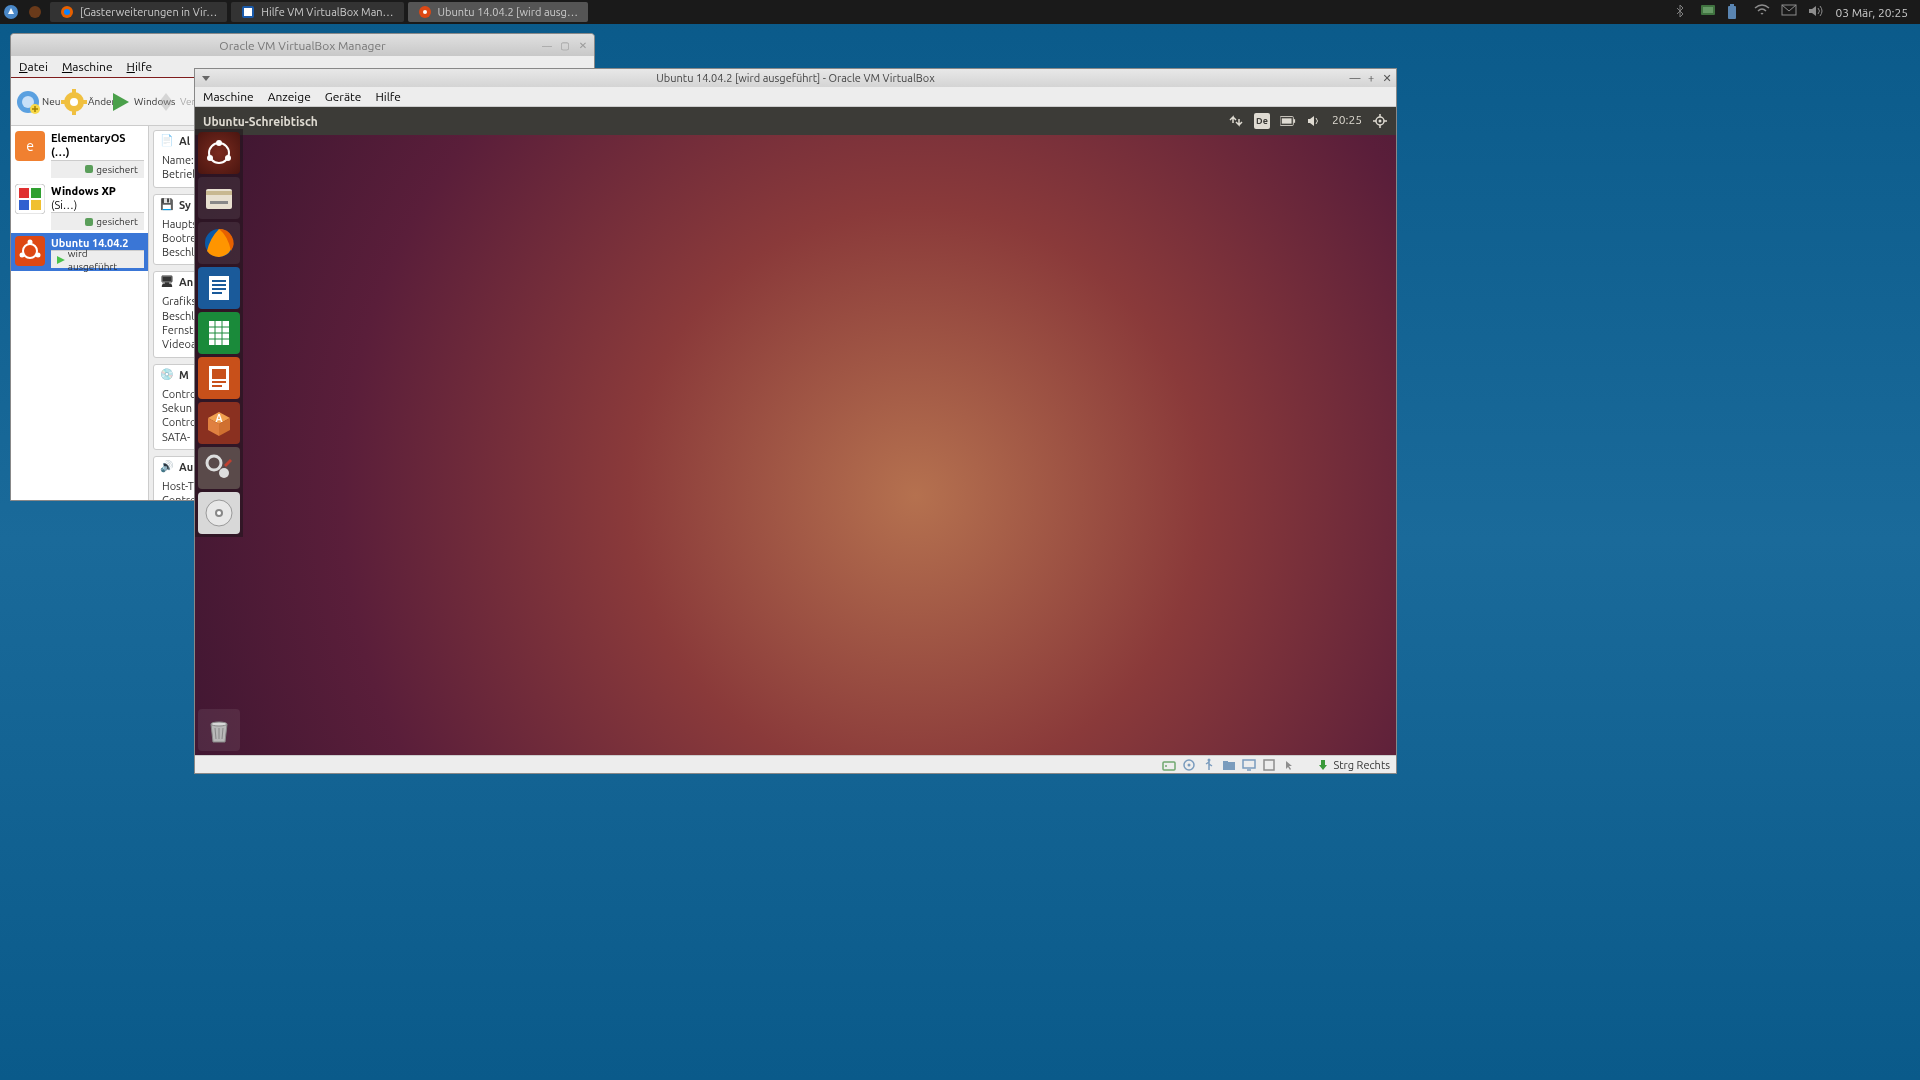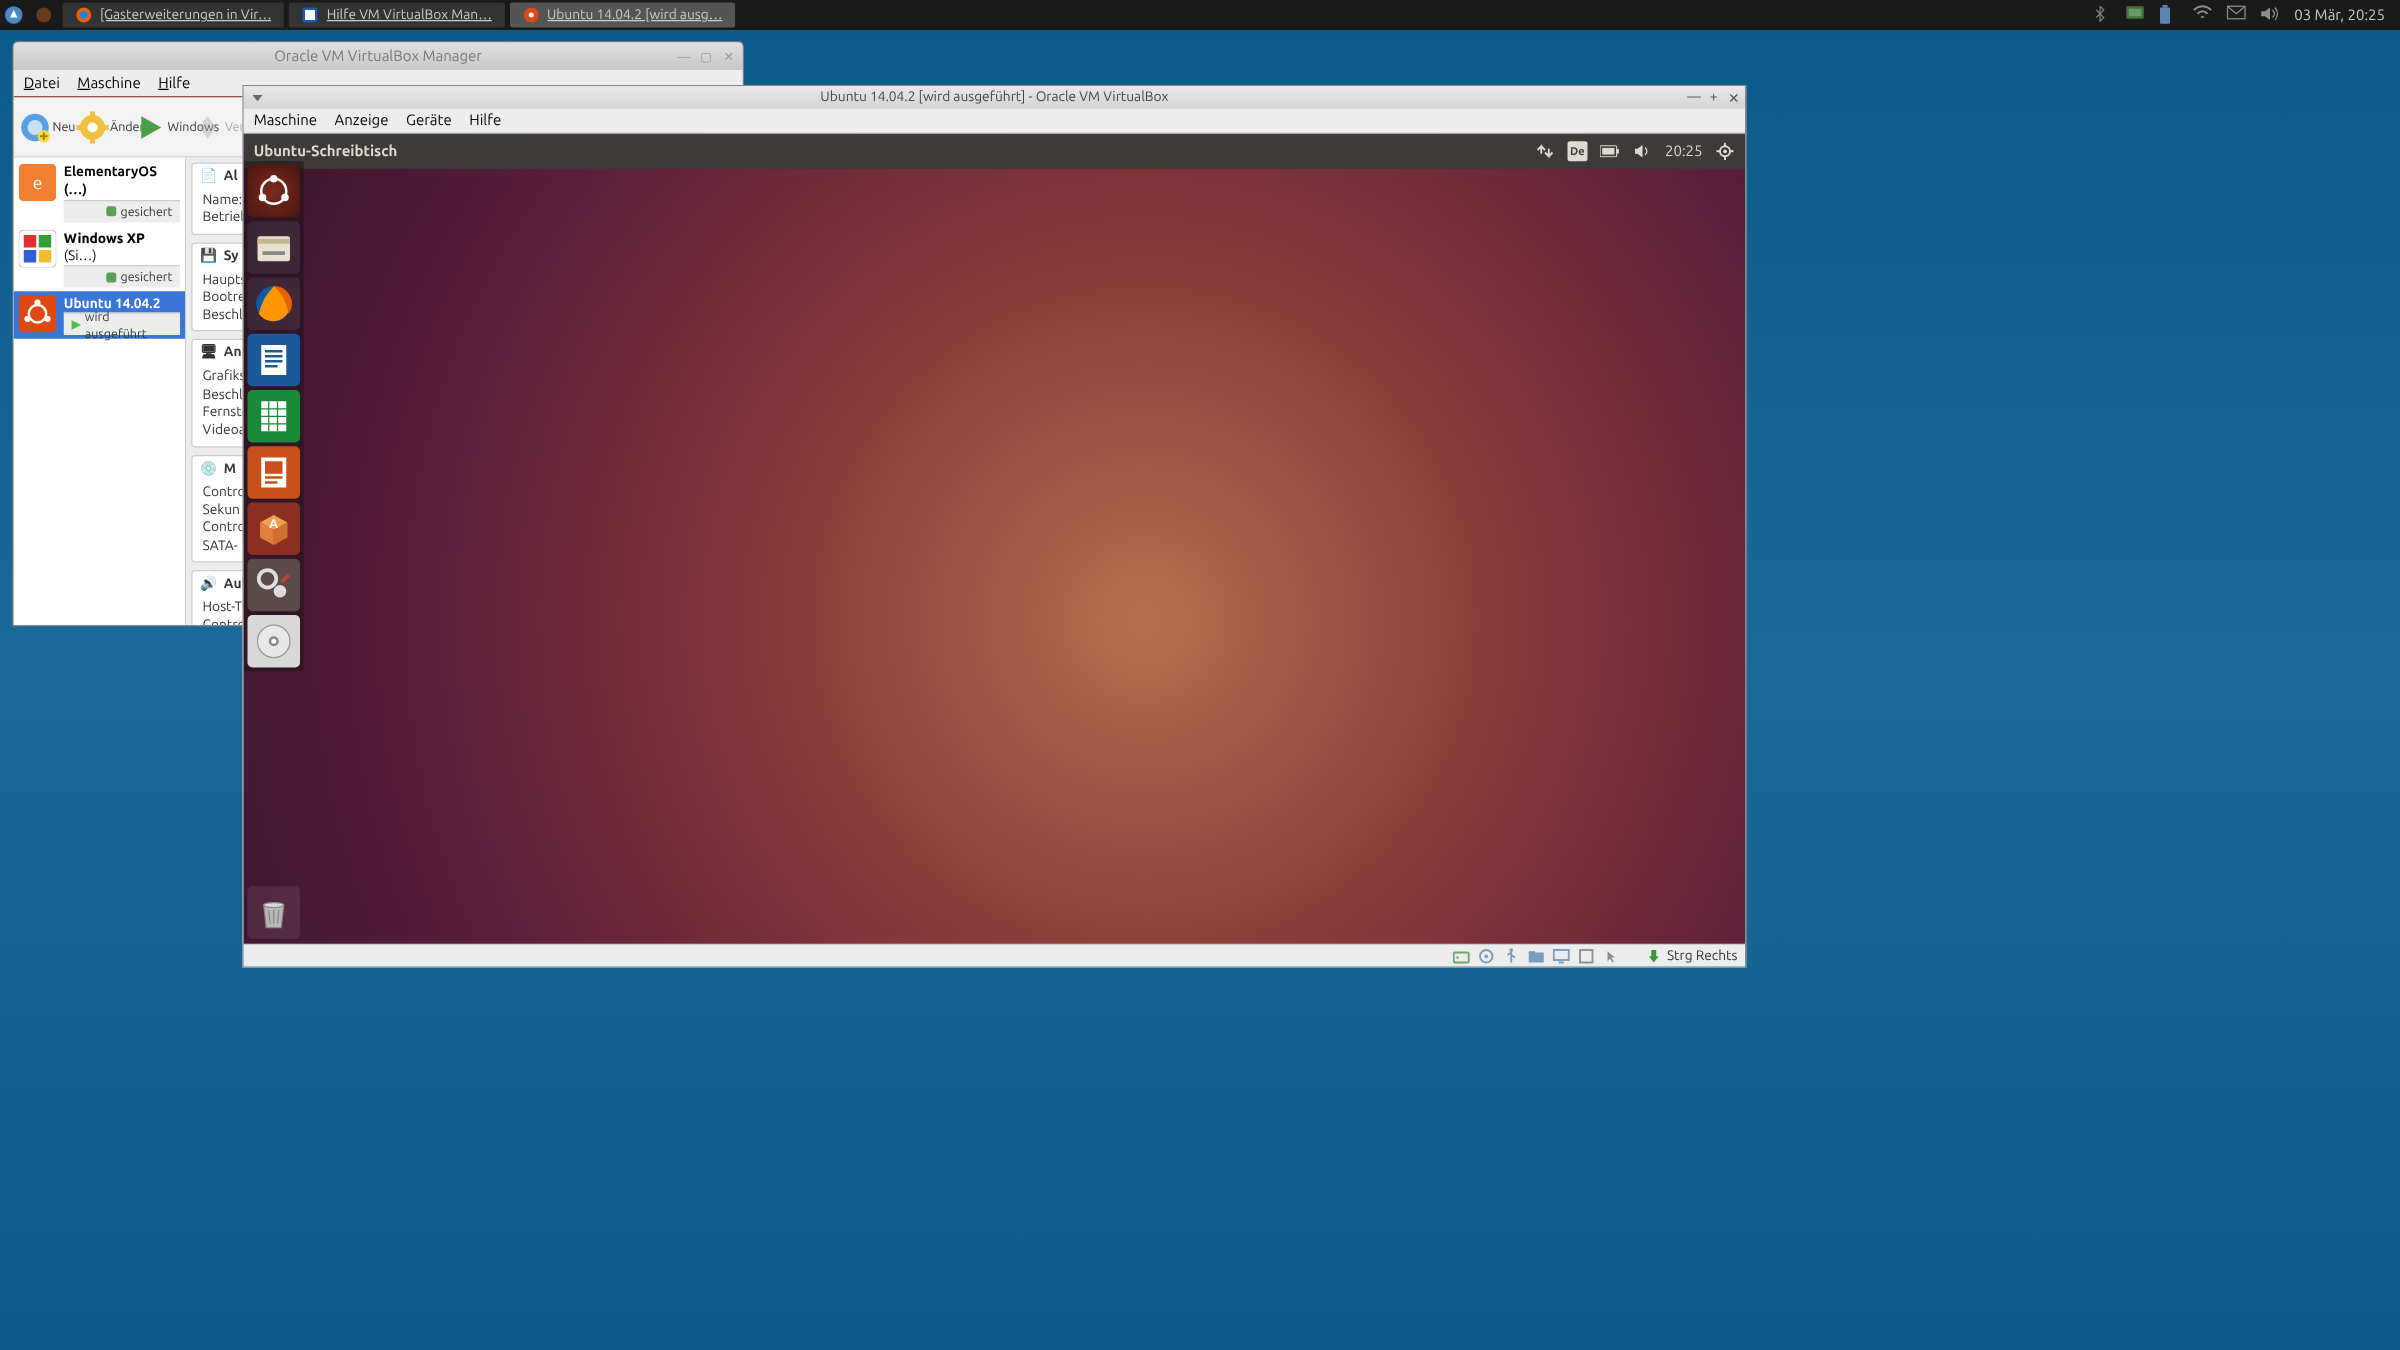--- a/index.html
+++ b/index.html
@@ -2,21 +2,21 @@
 <html><head>
 <meta charset="utf-8">
 <style>
 * { margin: 0; padding: 0; box-sizing: border-box; font-family: "Ubuntu", "Segoe UI", sans-serif; }
 body { width: 1920px; height: 1080px; overflow: hidden; background: linear-gradient(to bottom, #0a5a8a 0%, #1a6a9a 50%, #0a5a8a 100%); position: relative; }
 
 
 .host-panel { position: absolute; top: 0; left: 0; right: 0; height: 24px; background: #1a1a1a; display: flex; align-items: center; color: #ccc; font-size: 12px; }
 .host-panel-left { display: flex; align-items: center; gap: 2px; }
 .host-panel-left .icon-btn { width: 22px; height: 22px; display: flex; align-items: center; justify-content: center; }
-.taskbar-item { display: flex; align-items: center; gap: 6px; padding: 2px 10px; background: #333; border-radius: 2px; margin-left: 2px; height: 20px; text-decoration: underline; }
+.taskbar-item { display: flex; align-items: center; gap: 6px; padding: 2px 10px; background: #333; border-radius: 2px; margin-left: 2px; height: 20px; }
 .taskbar-item.active { background: #555; }
 .taskbar-item .tb-icon { width: 14px; height: 14px; }
 .taskbar-item .tb-label { max-width: 150px; overflow: hidden; text-overflow: ellipsis; white-space: nowrap; font-size: 11px; }
 .host-panel-right { margin-left: auto; display: flex; align-items: center; gap: 11px; padding-right: 12px; }
 .host-tray-icon { width: 16px; height: 16px; opacity: .8; }
 .host-clock { font-size: 12px; }
 
 
 .vbox-mgr { position: absolute; left: 10px; top: 33px; width: 585px; height: 468px; background: #e8e8e8; border: 1px solid #888; border-radius: 4px 4px 0 0; font-size: 12px; }
 .vbox-mgr-title { height: 22px; background: linear-gradient(#e0e0e0, #c8c8c8); display: flex; align-items: center; justify-content: center; position: relative; color: #777; border-radius: 4px 4px 0 0; font-size: 12px; }
@@ -51,21 +51,21 @@
 .vm-win-title { height: 18px; background: linear-gradient(#e8e8e8,#d4d4d4); display: flex; align-items: center; padding: 0 4px; position: relative; justify-content: center; color: #444; font-size: 11px; }
 .vm-win-title .drop-indicator { position:absolute; left:6px; width:10px; height:10px;}
 .vm-win-ctrls { position:absolute; right:2px; display:flex; gap:2px;}
 .vm-win-ctrls span { width:14px; height:14px; font-size:11px; color:#555; display:flex; align-items:center; justify-content:center;}
 .vm-menu { height: 20px; display:flex; align-items:center; gap:14px; padding:0 8px; background:#ededed; border-bottom:1px solid #ccc;}
 .vm-content { flex:1; position:relative; background: radial-gradient(circle at 60% 60%, #b5714f 0%, #8a3a3a 35%, #5a1e3a 70%, #3a1530 100%); overflow:hidden; }
 
 
 .unity-top { position:absolute; top:0; left:0; right:0; height:28px; background:#3c3b37; color:#dfdbd2; display:flex; align-items:center; padding:0 8px; font-size:12px;}
 .unity-top-title { font-weight:bold; font-size:12px;}
-.unity-top-right { margin-left:auto; display:flex; align-items:center; gap:10px;}
+.unity-top-right { margin-left:auto; display:flex; align-items:flex-start; gap:10px;}
 .unity-ind { width:16px; height:16px; display:flex; align-items:center; justify-content:center; font-size:11px;}
 .unity-ind.kbd { background:#dfdbd2; color:#3c3b37; border-radius:2px; padding:0 2px; font-weight:bold; font-size:9px;}
 .unity-time { font-size:12px;}
 
 
 .unity-launcher { position:absolute; top:22px; left:0; width:48px; background:rgba(30,20,25,.55); display:flex; flex-direction:column; align-items:center; padding:3px 0; gap:3px;}
 .launcher-item { width:42px; height:42px; border-radius:4px; background:rgba(255,255,255,.08); display:flex; align-items:center; justify-content:center; position:relative;}
 .launcher-item.dash { background: radial-gradient(circle,#7a2b1f,#4a1510);}
 .launcher-trash { position:absolute; bottom:4px; left:3px; width:42px; height:42px; border-radius:4px; background:rgba(255,255,255,.08); display:flex; align-items:center; justify-content:center;}
 

